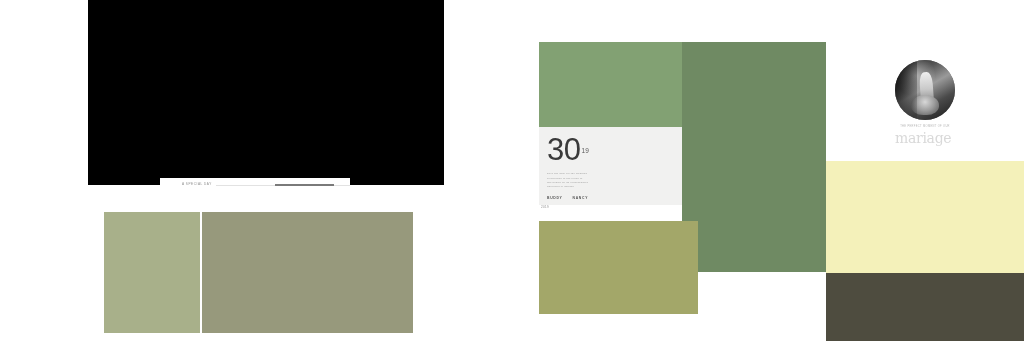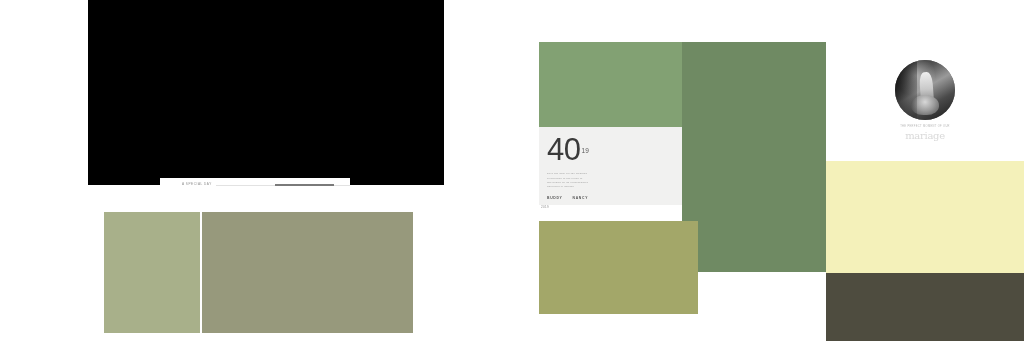--- a/index.html
+++ b/index.html
@@ -245,23 +245,23 @@
     margin-top: 6px;
     text-align: center;
     font-size: 2.6px;
     letter-spacing: 0.35px;
     color: #b6b6b6;
     line-height: 1;
     white-space: nowrap;
   }
   .badge-wordmark {
     margin-top: 2px;
-    text-align: center;
+    text-align: left;
     font-family: "DejaVu Serif", serif;
-    font-size: 10px;
+    font-size: 14px;
     font-weight: normal;
     letter-spacing: -0.3px;
     color: #d9d9d9;
     line-height: 1;
   }
 </style>
 </head>
 <body>
 
 <div id="board">
@@ -279,21 +279,21 @@
 
   <div class="blk swatch-a"></div>
   <div class="blk swatch-b"></div>
 
   <div class="blk green-light"></div>
   <div class="blk green-dark"></div>
 
   <div class="blk date-card">
     <div class="date-card-inner">
       <div class="year-row">
-        <span class="year-big">40</span>
+        <span class="year-big">30</span>
         <span class="year-sup">19</span>
       </div>
       <div class="body-lines">
         <div class="body-line">save the date for the wedding</div>
         <div class="body-line">celebration of the union of</div>
         <div class="body-line">two hearts on an unforgettable</div>
         <div class="body-line">afternoon in autumn</div>
       </div>
       <div class="names-row">
         <span class="name-item">BUDDY</span>

